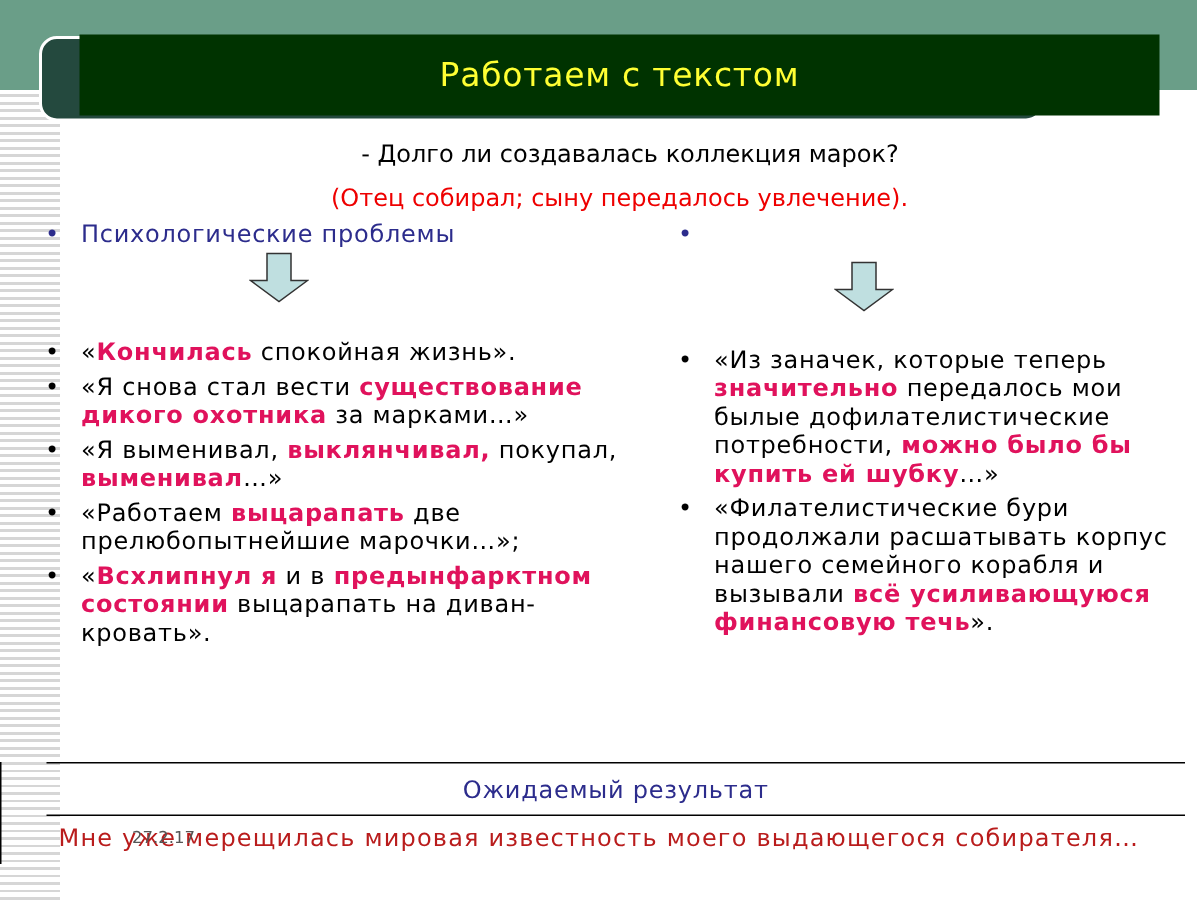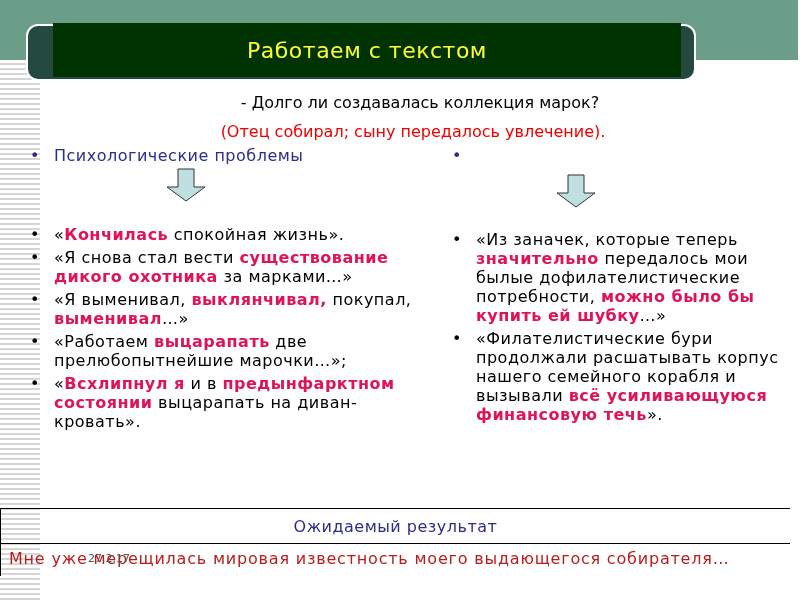--- a/index.html
+++ b/index.html
@@ -9,21 +9,21 @@
   .top-band { position: absolute; left: 0; top: 0; width: 798px; height: 60px; background: #6a9e88; }
   .stripes {
     position: absolute; left: 0; top: 60px; width: 40px; height: 540px;
     background: repeating-linear-gradient(to bottom, #ffffff 0px, #ffffff 3px, #d6d6d6 3px, #d6d6d6 5px);
   }
   .title-frame {
     position: absolute; left: 26px; top: 24px; width: 670px; height: 57px;
     background: #24493e; border: 2px solid #ffffff; border-radius: 12px;
   }
   .title-bar {
-    position: absolute; left: 53px; top: 23px; width: 628px; height: 54px;
+    position: absolute; left: 53px; top: 23px; width: 720px; height: 54px;
     background: #003300; display: flex; align-items: center; justify-content: center;
   }
   .title-text { color: #ffff33; font-size: 22px; letter-spacing: 0.5px; }
 
   .question { position: absolute; left: 0; width: 840px; top: 93px; text-align: center; font-size: 16px; color: #000; }
   .answer { position: absolute; left: 0; width: 826px; top: 122px; text-align: center; font-size: 16px; color: #ee0000; }
 
   .col { position: absolute; font-size: 16px; line-height: 19px; letter-spacing: 0.5px; }
   .col-left { left: 30px; top: 146px; width: 400px; }
   .col-right { left: 452px; top: 146px; width: 330px; }
@@ -32,21 +32,21 @@
   .bullet { position: absolute; left: 0; top: 0; width: 20px; text-align: left; }
   .heading .bullet { color: #2c2c8c; }
 
   .arrow { position: absolute; width: 40px; height: 34px; }
   .arrow svg { width: 40px; height: 34px; display: block; }
 
   .item { position: relative; padding-left: 24px; color: #000; }
   .hl { color: #e0125c; font-weight: bold; }
   .blk { color: #000; }
 
-  .result-table { position: absolute; left: 0; top: 508px; width: 790px; height: 68px; border-left: 1px solid #000; }
+  .result-table { position: absolute; left: 0; top: 508px; width: 790px; height: 68px; border-left: 1px solid #000; padding-left: 30px; }
   .result-head {
     height: 36px; border-top: 1px solid #000; border-bottom: 1px solid #000;
     display: flex; align-items: center; justify-content: center;
     color: #2c2c8c; font-size: 16px; letter-spacing: 0.5px;
   }
   .result-body { padding: 4px 0 0 8px; font-size: 16px; line-height: 22px; color: #b91c1c; letter-spacing: 0.8px; }
   .date { position: absolute; left: 45px; top: 552px; font-size: 11px; color: #555; margin-left: 43px; }
 </style>
 </head>
 <body>

